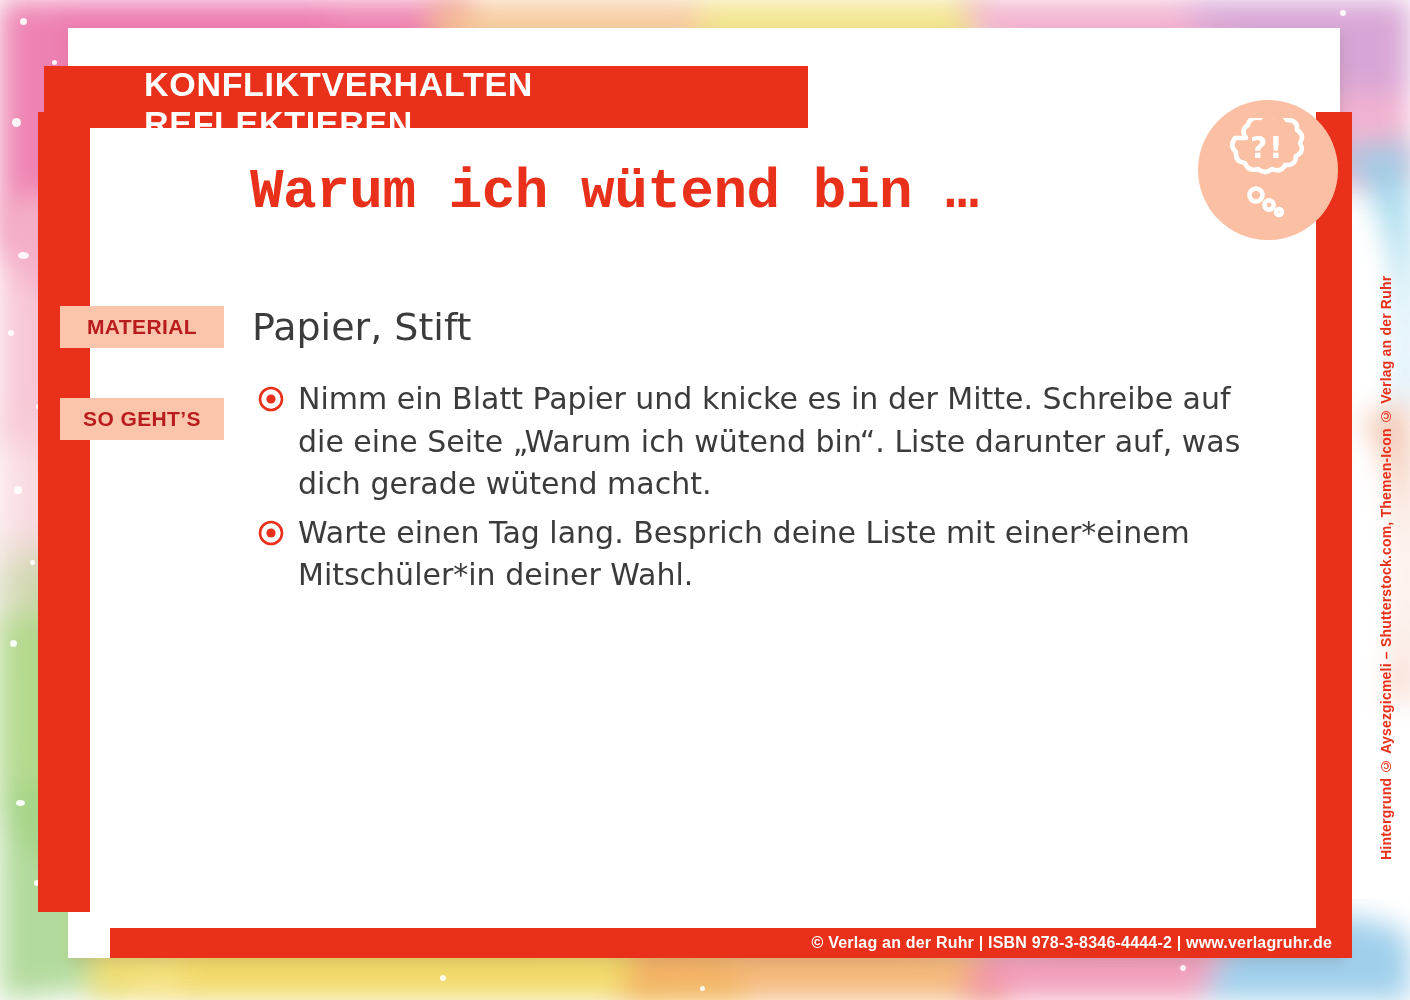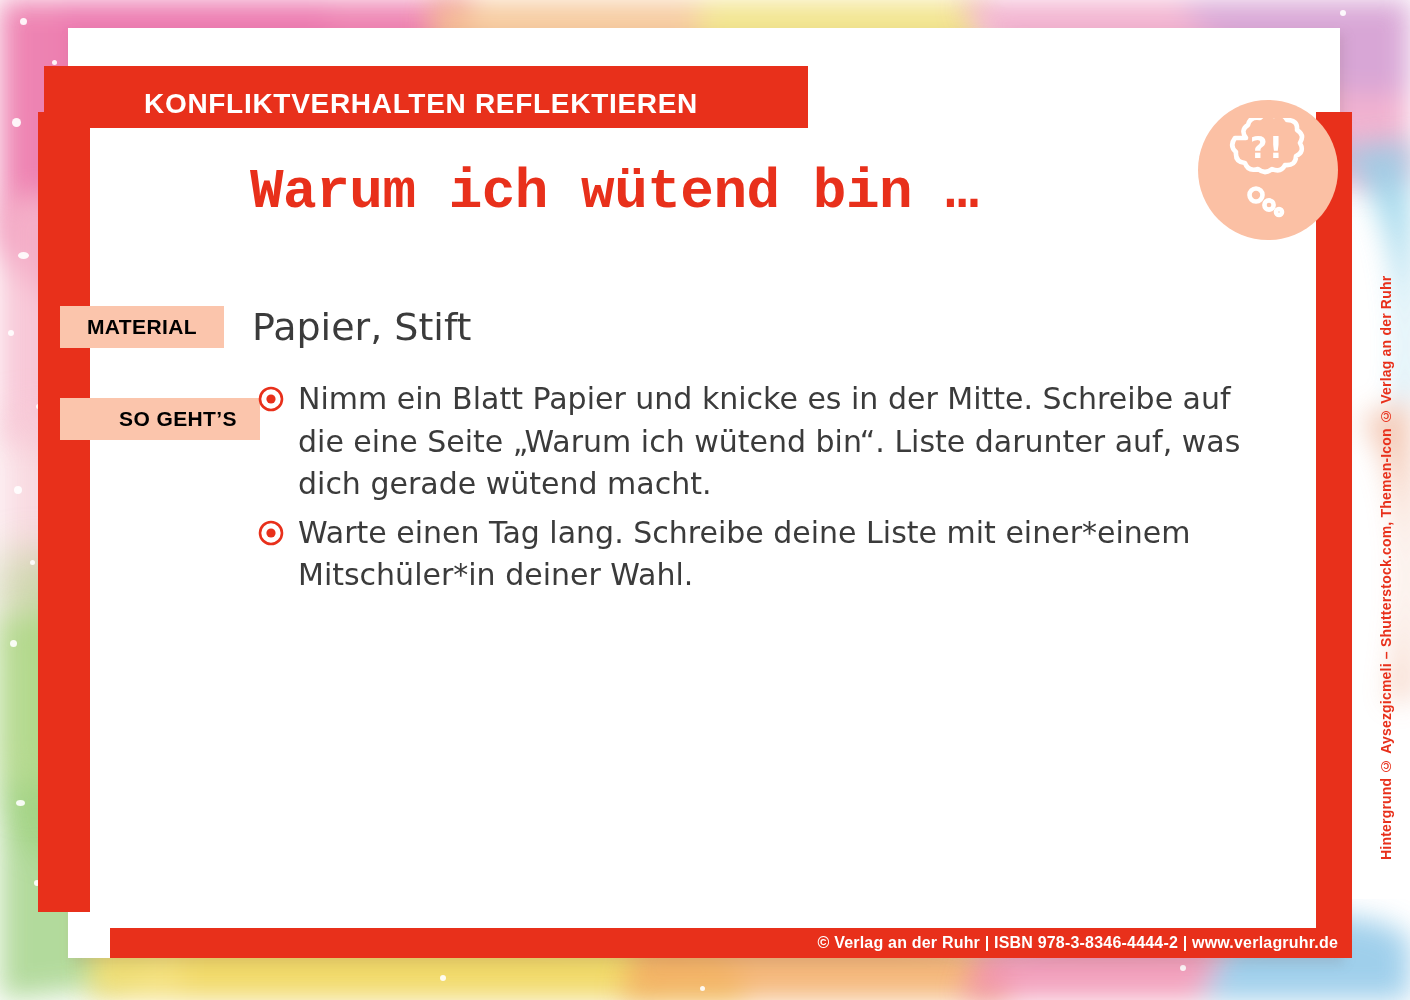--- a/index.html
+++ b/index.html
@@ -82,21 +82,21 @@
     left: 44px;
     top: 66px;
     width: 764px;
     height: 62px;
     background: #e8301b;
     display: flex;
     align-items: center;
   }
   .banner-label {
     color: #ffffff;
-    font-size: 28px;
+    font-size: 34px;
     font-weight: bold;
     letter-spacing: 0.7px;
     padding-left: 100px;
     font-family: "Liberation Sans", sans-serif;
     margin-top: 14px;
   }
 
   
   .title {
     position: absolute;
@@ -121,31 +121,31 @@
     background: #fbc0a4;
     display: flex;
     align-items: center;
     justify-content: center;
   }
 
   
   .tag {
     position: absolute;
     background: #fbc5ac;
-    color: #000000;
+    color: #b91c1c;
     font-size: 21px;
     font-weight: bold;
     letter-spacing: 0.4px;
     display: flex;
     align-items: center;
     justify-content: center;
     height: 42px;
   }
   .tag-material { left: 60px; top: 306px; width: 164px; }
-  .tag-howto    { left: 60px; top: 398px; width: 164px; padding-left: 36px; }
+  .tag-howto    { left: 60px; top: 398px; width: 164px; }
 
   
   .material-text {
     position: absolute;
     left: 252px;
     top: 305px;
     font-size: 38px;
     color: #3b3b3b;
     font-family: "DejaVu Sans", sans-serif;
   }
@@ -179,21 +179,21 @@
   
   .footer {
     position: absolute;
     left: 110px;
     top: 928px;
     width: 1242px;
     height: 30px;
     display: flex;
     align-items: center;
     justify-content: flex-end;
-    padding-right: 14px;
+    padding-right: 20px;
     box-sizing: border-box;
     color: #ffffff;
     font-size: 16px;
     font-weight: bold;
     letter-spacing: 0.2px;
   }
 
   
   .side-credit {
     position: absolute;
@@ -349,21 +349,21 @@
       <span class="step-text">Nimm ein Blatt Papier und knicke es in der Mitte. Schreibe auf die eine Seite „Warum ich wütend bin“. Liste darunter auf, was dich gerade wütend macht.</span>
     </div>
 
     <div class="step">
       <span class="bullet">
         <svg width="26" height="26" viewBox="0 0 26 26" xmlns="http://www.w3.org/2000/svg">
           <circle cx="13" cy="13" r="11" fill="none" stroke="#e8301b" stroke-width="2.6"></circle>
           <circle cx="13" cy="13" r="4.6" fill="#e8301b"></circle>
         </svg>
       </span>
-      <span class="step-text">Warte einen Tag lang. Schreibe deine Liste mit einer*einem Mitschüler*in deiner Wahl.</span>
+      <span class="step-text">Warte einen Tag lang. Besprich deine Liste mit einer*einem Mitschüler*in deiner Wahl.</span>
     </div>
 
 
   </div>
 
   <div class="footer">
     <span>© Verlag an der Ruhr | ISBN 978-3-8346-4444-2 | www.verlagruhr.de</span>
   </div>
 
   <div class="side-credit">Hintergrund © Aysezgicmeli – Shutterstock.com, Themen-Icon © Verlag an der Ruhr</div>

